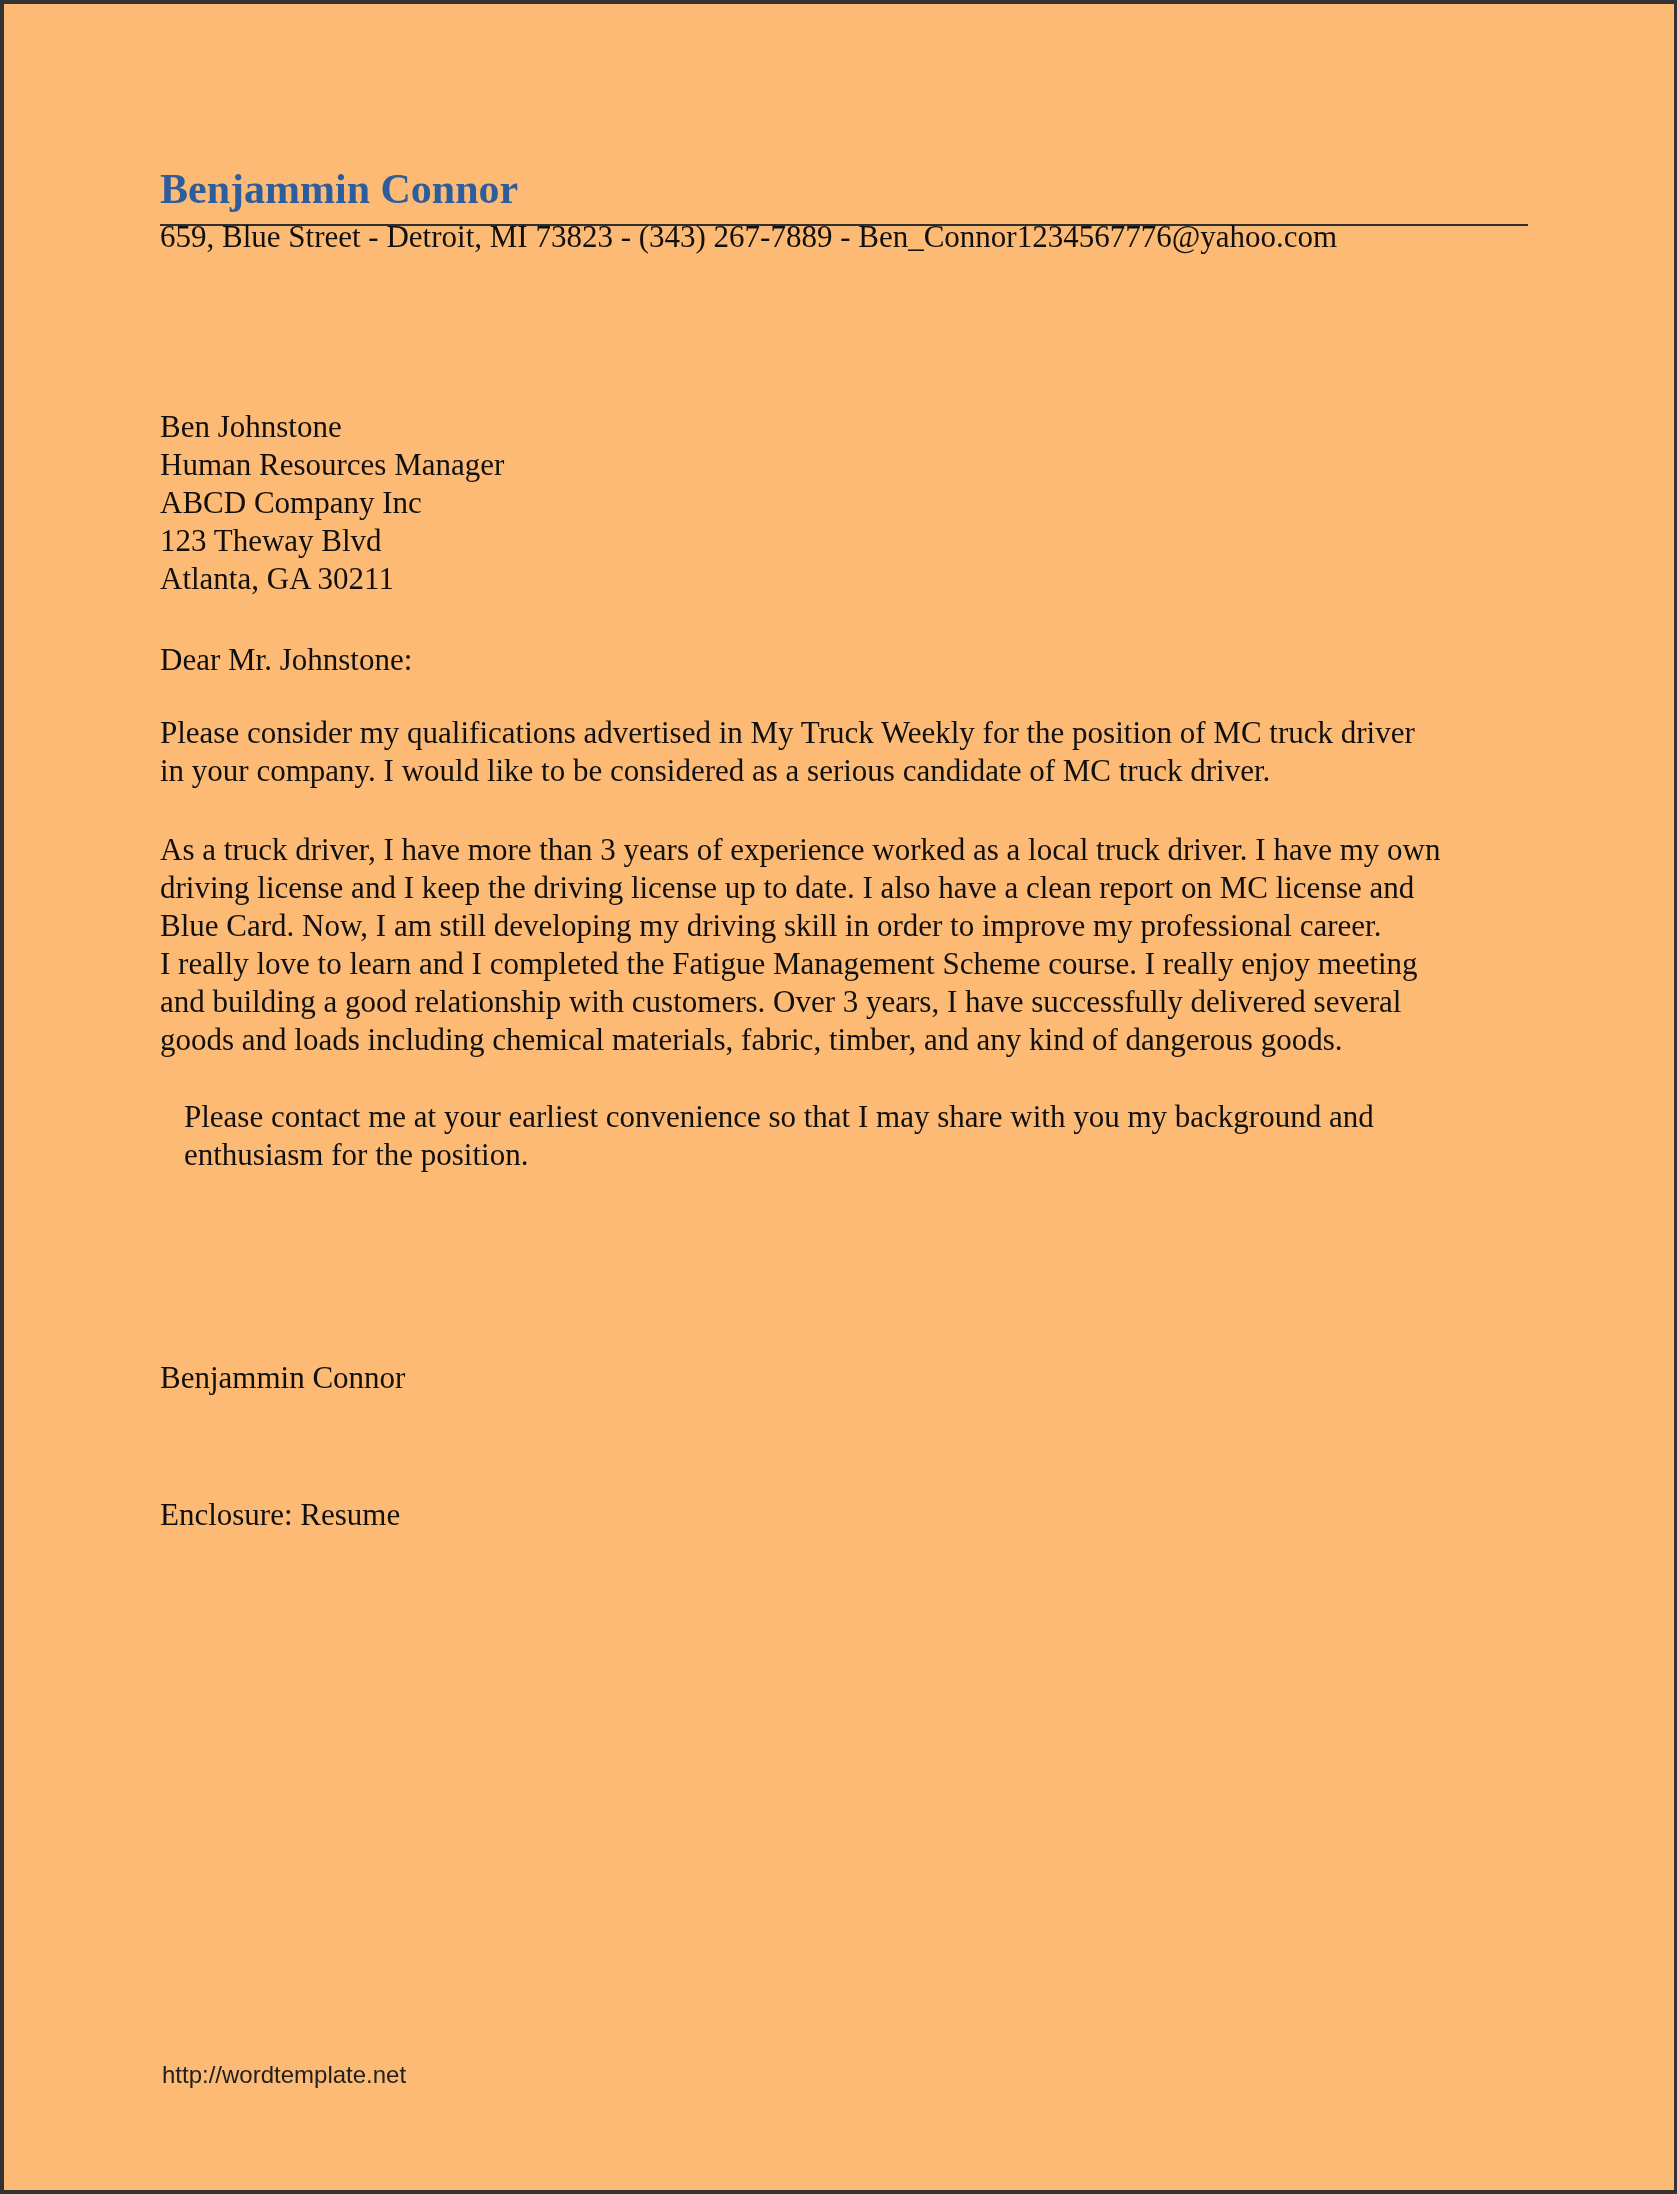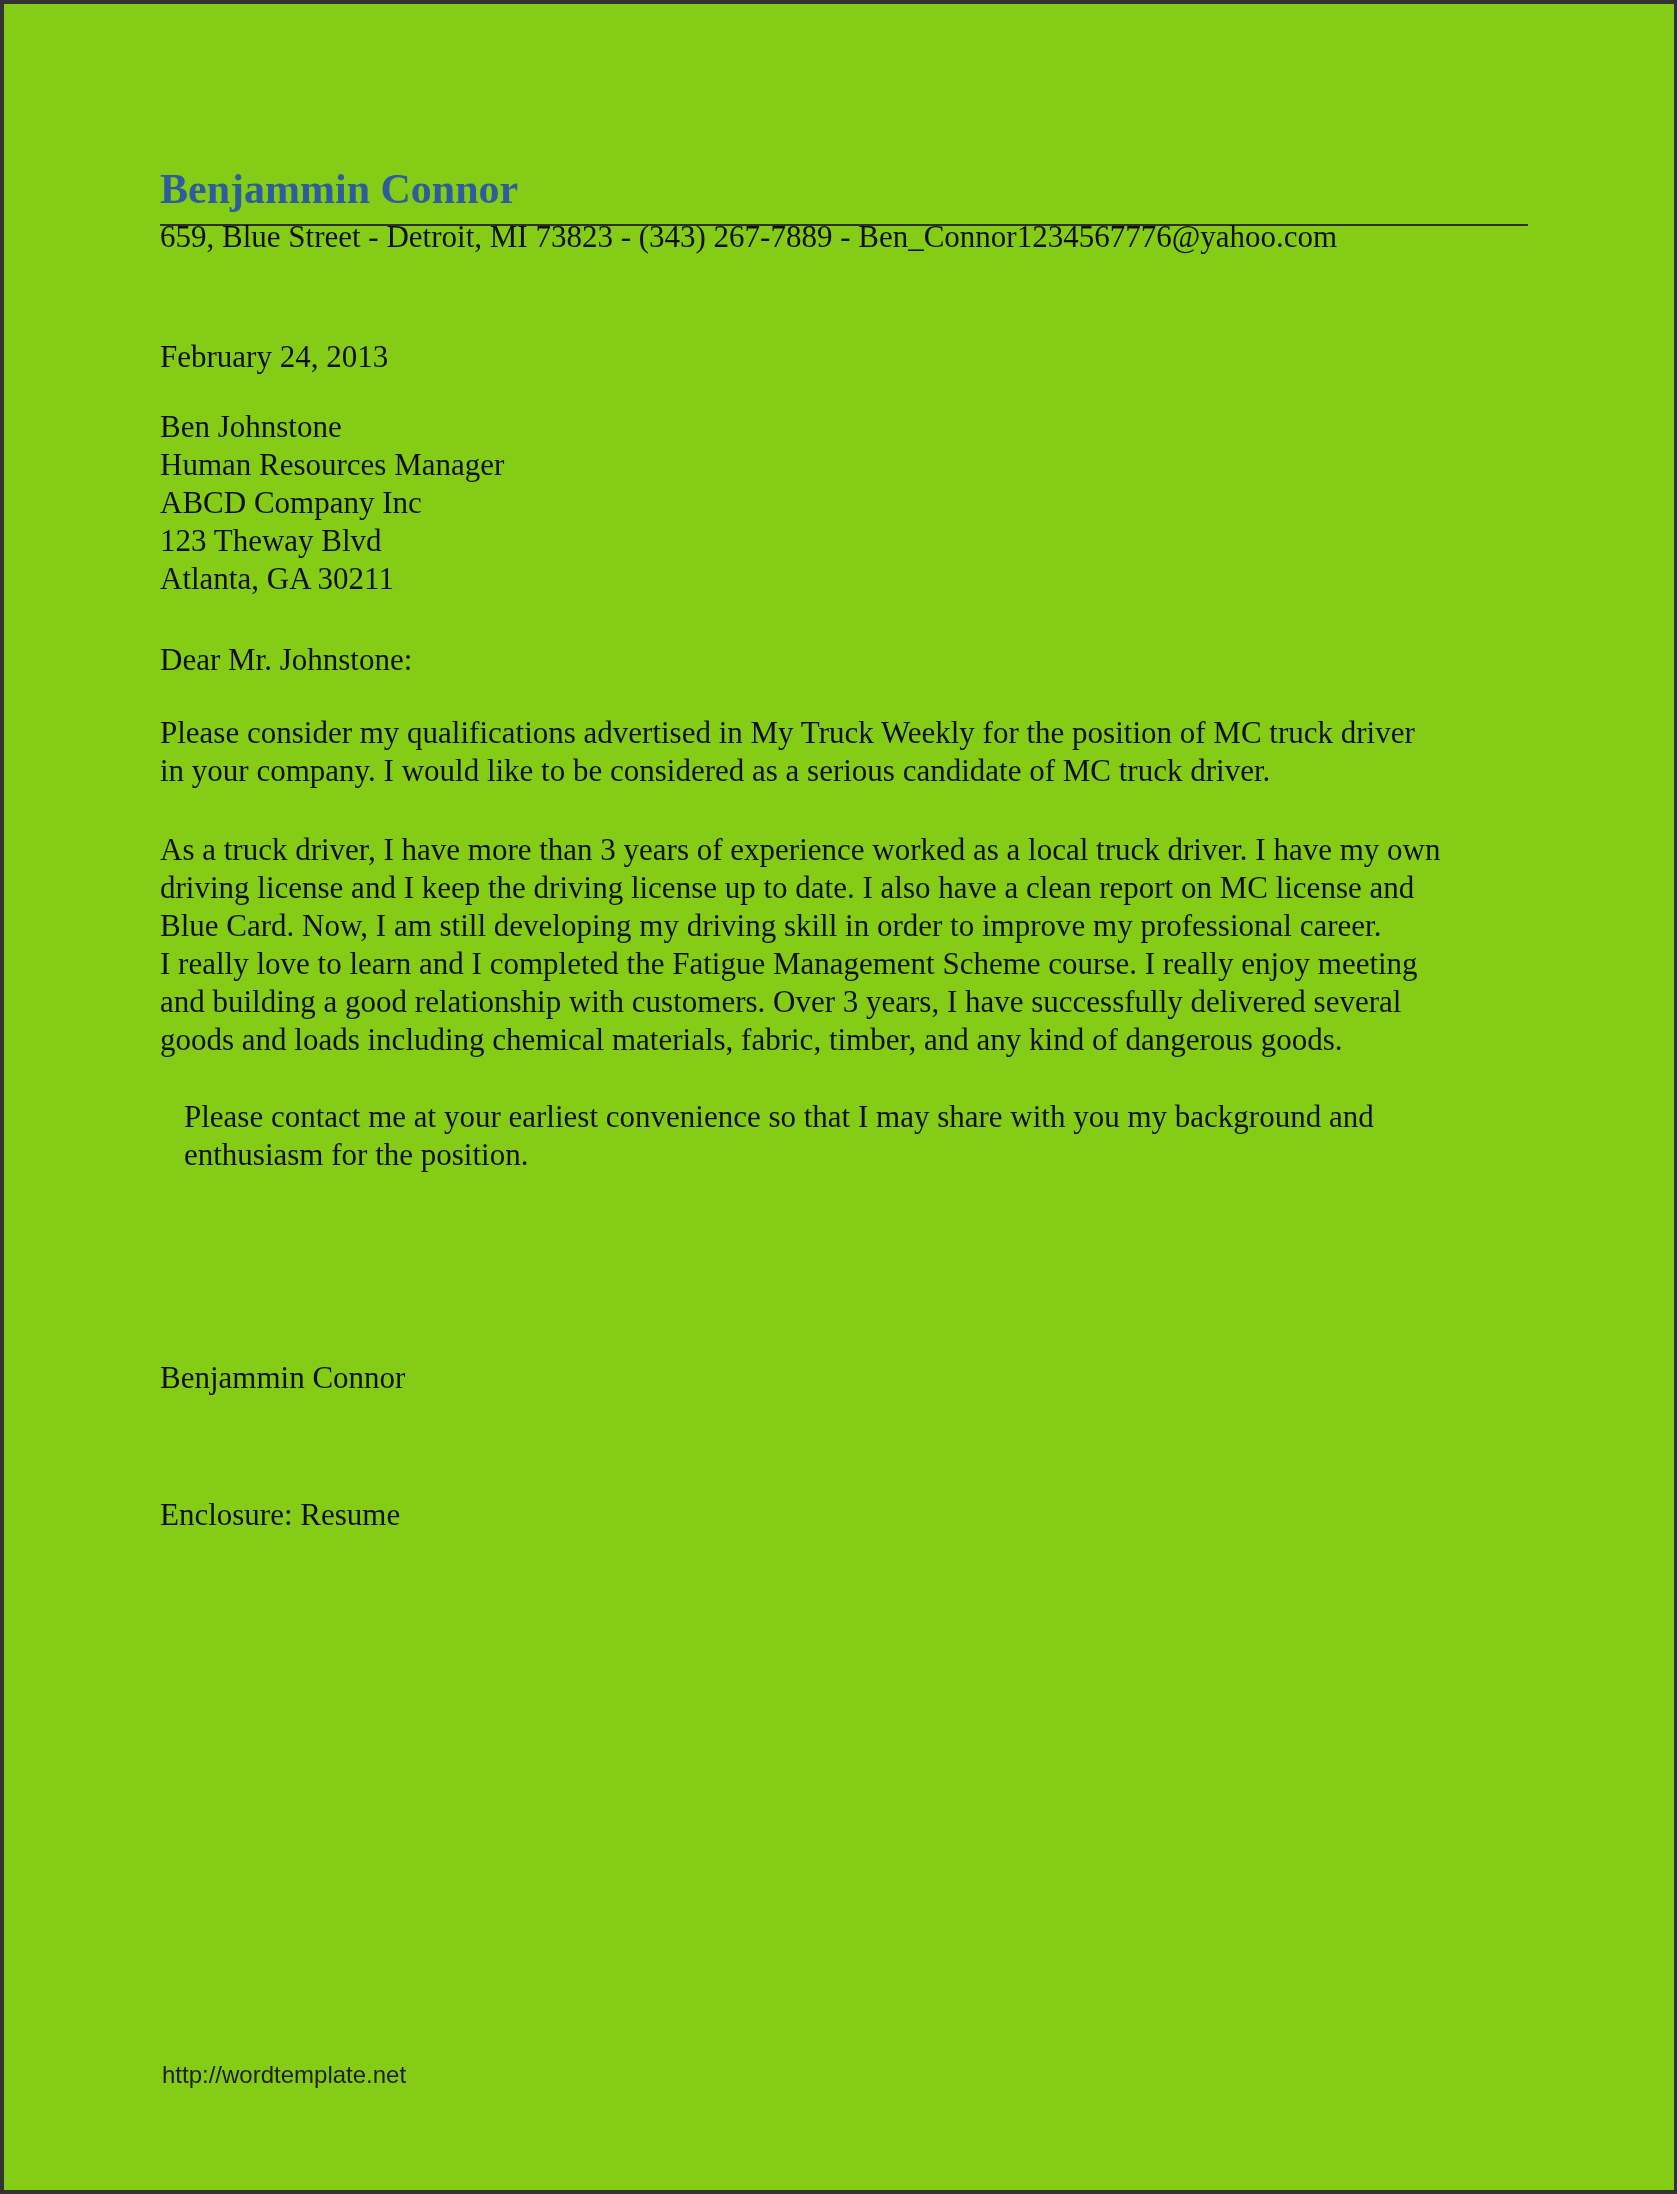--- a/index.html
+++ b/index.html
@@ -5,21 +5,21 @@
   html, body {
     margin: 0;
     padding: 0;
     background: #ffffff;
   }
   .page {
     position: relative;
     width: 1678px;
     height: 2194px;
     box-sizing: border-box;
-    background: #84cc16;
+    background: #fdba74;
     border: 4.2px solid #333333;
     font-family: "Liberation Serif", serif;
     color: #101010;
     overflow: hidden;
   }
   .abs { position: absolute; left: 156px; }
   .name {
     top: 161px;
     margin: 0;
     font-size: 42px;
@@ -63,21 +63,20 @@
 <body>
 
 <div class="page">
 
   <h1 class="abs name">Benjammin Connor</h1>
 
   <div class="abs rule"></div>
 
   <div class="abs serif-line contact">659, Blue Street - Detroit, MI 73823 - (343) 267-7889 - Ben_Connor1234567776@yahoo.com</div>
 
-  <div class="abs serif-line date">February 24, 2013</div>
 
   <div class="abs serif-line recipient">Ben Johnstone
 Human Resources Manager
 ABCD Company Inc
 123 Theway Blvd
 Atlanta, GA 30211</div>
 
   <div class="abs serif-line salutation">Dear Mr. Johnstone:</div>
 
   <p class="abs serif-line para-1">Please consider my qualifications advertised in My Truck Weekly for the position of MC truck driver

